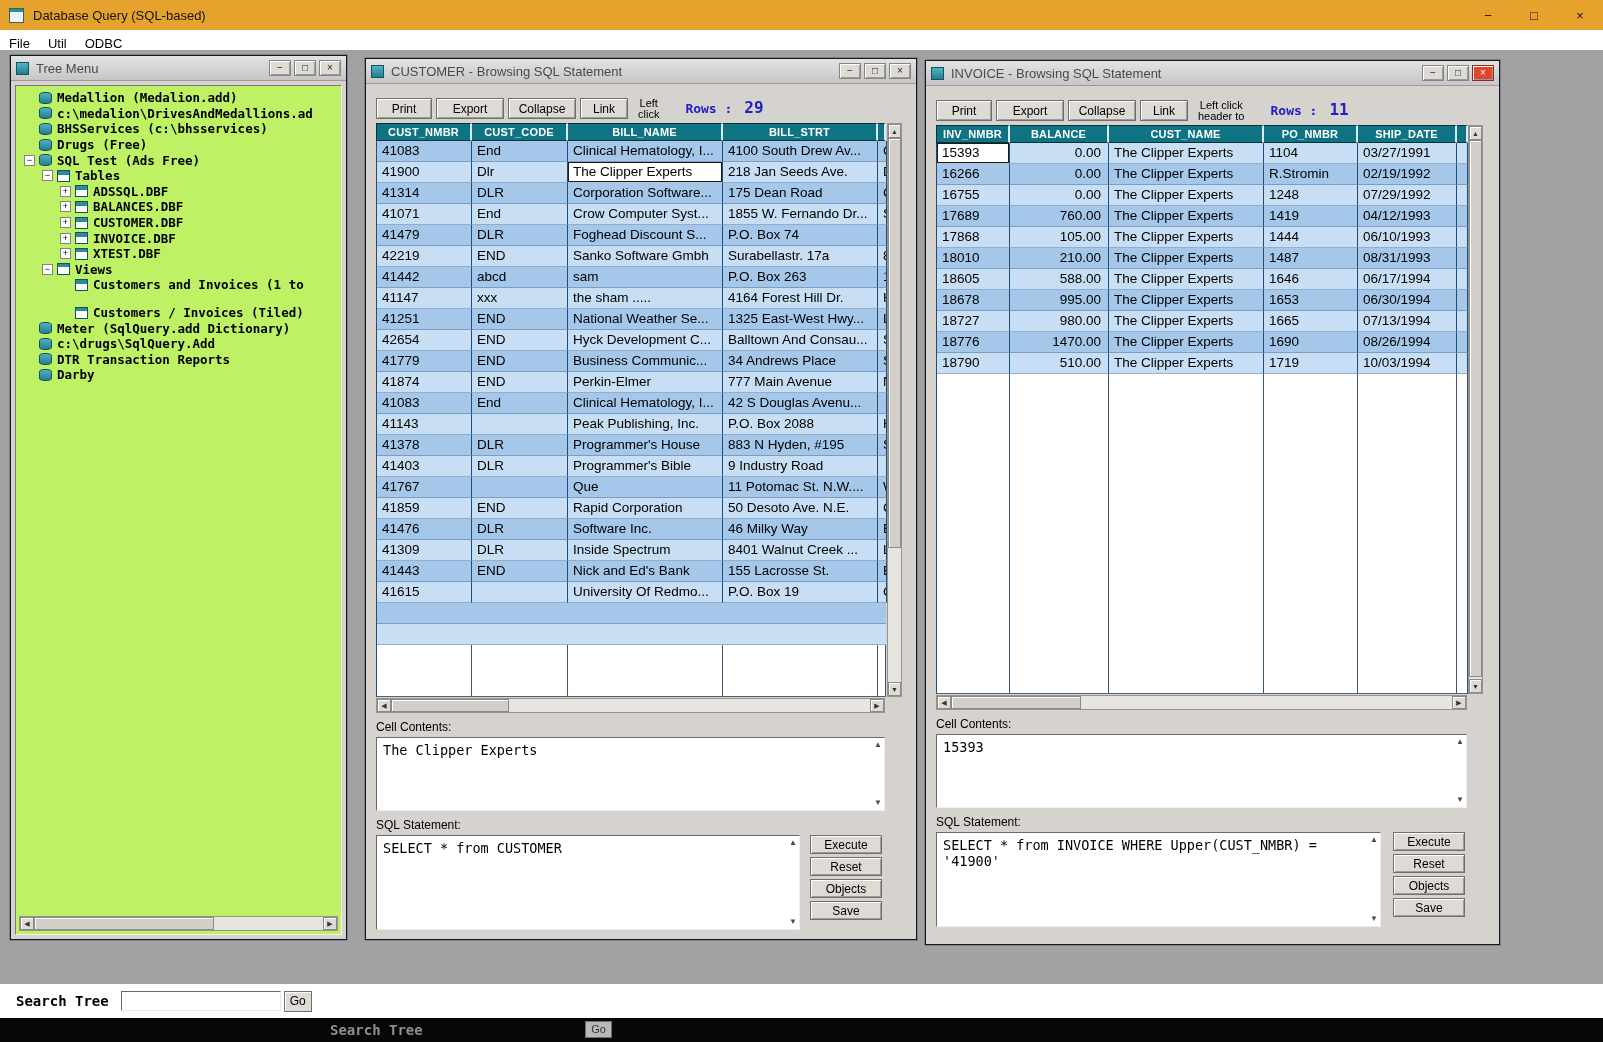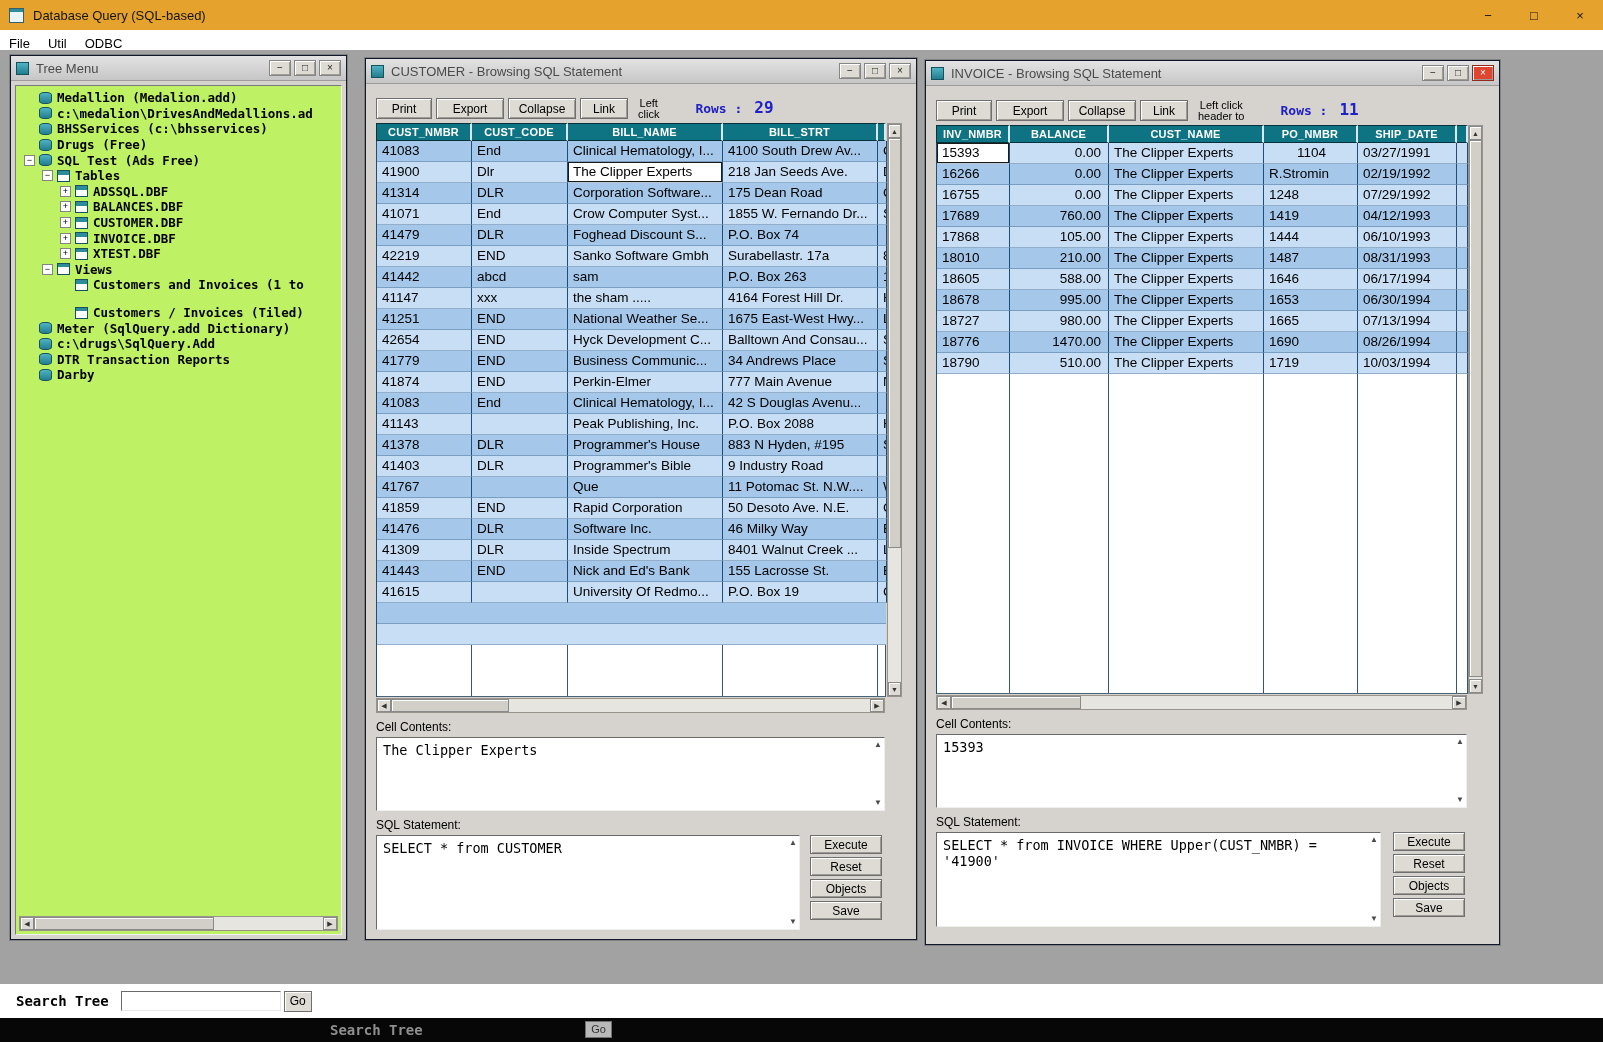--- a/index.html
+++ b/index.html
@@ -24,21 +24,21 @@
 .cw-title{margin-left:7px;font-size:13px;color:#4A4A4A;white-space:nowrap}
 .cw-buttons{margin-left:auto;display:flex;gap:3px}
 .cw-btn{width:22px;height:16px;background:#DEDBD4;border:1px solid #858585;box-shadow:inset 1px 1px 0 #FFF,inset -1px -1px 0 #9E9B94;display:flex;align-items:center;justify-content:center;font-size:10px;line-height:1;color:#222}
 .cw-btn.red{background:#E0452F;color:#FFF;border-color:#93291C}
 .cw-body{position:relative;height:calc(100% - 25px);padding:14px 0 0 10px}
 
 
 .toolbar{display:flex;align-items:flex-start;height:25px}
 .tb-btn{height:21px;margin-right:4px;background:#DEDBD4;border:1px solid #6F6F6F;box-shadow:inset 1px 1px 0 #FFF,inset -1px -1px 0 #9E9B94;font-size:12px;color:#000;padding:0 4px}
 .tb-hint{margin-left:6px;font-size:11px;line-height:11px;color:#000;text-align:center;white-space:pre-line}
-.rows-label{margin-left:36px;display:flex;align-items:baseline;color:#2020C8;font-family:"DejaVu Sans Mono",monospace;font-weight:bold;font-size:13px}
+.rows-label{margin-left:26px;display:flex;align-items:baseline;color:#2020C8;font-family:"DejaVu Sans Mono",monospace;font-weight:bold;font-size:13px}
 .rows-num{font-size:16px;margin-left:12px}
 
 
 .grid-zone{display:flex;align-items:flex-start}
 .grid{flex:none}
 .grid-head{display:flex;width:fit-content;background:#D9E8F2;border-left:1px solid #05323B}
 .grid-hcell{height:18px;flex:none;background:#0E7382;color:#FFF;font-size:11px;font-weight:bold;letter-spacing:.2px;display:flex;align-items:center;justify-content:center;border-right:2px solid #D9E8F2;border-top:1px solid #05323B;border-bottom:1px solid #05323B;overflow:hidden;white-space:nowrap}
 .grid-body{width:fit-content;border-left:1px solid #1D4E79}
 .grid-row{display:flex;height:21px}
 .row-dark{background:#A4C7EA}
@@ -308,21 +308,21 @@
                 <div class="grid-cell" style="width: 95px;">41147</div>
                 <div class="grid-cell" style="width: 96px;">xxx</div>
                 <div class="grid-cell" style="width: 155px;">the sham .....</div>
                 <div class="grid-cell" style="width: 155px;">4164 Forest Hill Dr.</div>
                 <div class="grid-cell" style="width: 8px;">H</div>
               </div>
               <div class="grid-row row-dark">
                 <div class="grid-cell" style="width: 95px;">41251</div>
                 <div class="grid-cell" style="width: 96px;">END</div>
                 <div class="grid-cell" style="width: 155px;">National Weather Se...</div>
-                <div class="grid-cell" style="width: 155px;">1675 East-West Hwy...</div>
+                <div class="grid-cell" style="width: 155px;">1325 East-West Hwy...</div>
                 <div class="grid-cell" style="width: 8px;">L</div>
               </div>
               <div class="grid-row row-light">
                 <div class="grid-cell" style="width: 95px;">42654</div>
                 <div class="grid-cell" style="width: 96px;">END</div>
                 <div class="grid-cell" style="width: 155px;">Hyck Development C...</div>
                 <div class="grid-cell" style="width: 155px;">Balltown And Consau...</div>
                 <div class="grid-cell" style="width: 8px;">S</div>
               </div>
               <div class="grid-row row-dark">
@@ -487,21 +487,21 @@
               <div class="grid-hcell" style="width: 155px;">CUST_NAME</div>
               <div class="grid-hcell" style="width: 94px;">PO_NMBR</div>
               <div class="grid-hcell" style="width: 99px;">SHIP_DATE</div>
               <div class="grid-hcell" style="width: 11px;"></div>
             </div>
             <div class="grid-body">
               <div class="grid-row row-light">
                 <div class="grid-cell cell-selected" style="width: 73px;">15393</div>
                 <div class="grid-cell align-r" style="width: 99px;">0.00</div>
                 <div class="grid-cell" style="width: 155px;">The Clipper Experts</div>
-                <div class="grid-cell" style="width: 94px; text-align: center;">1104</div>
+                <div class="grid-cell" style="width: 94px;">1104</div>
                 <div class="grid-cell" style="width: 99px;">03/27/1991</div>
                 <div class="grid-cell" style="width: 11px;"></div>
               </div>
               <div class="grid-row row-dark">
                 <div class="grid-cell" style="width: 73px;">16266</div>
                 <div class="grid-cell align-r" style="width: 99px;">0.00</div>
                 <div class="grid-cell" style="width: 155px;">The Clipper Experts</div>
                 <div class="grid-cell" style="width: 94px;">R.Stromin</div>
                 <div class="grid-cell" style="width: 99px;">02/19/1992</div>
                 <div class="grid-cell" style="width: 11px;"></div>

